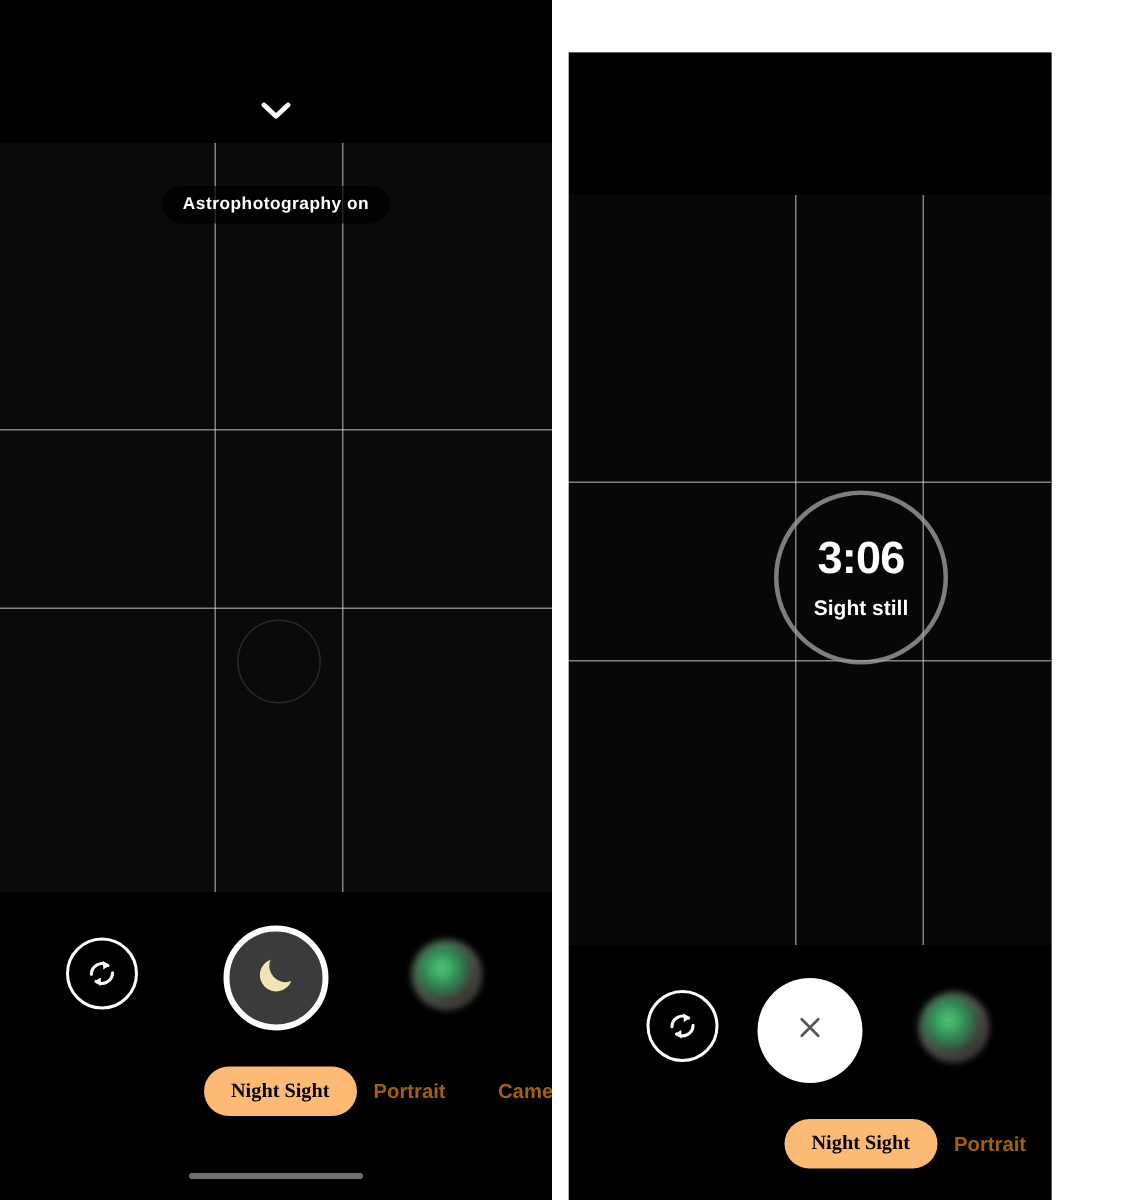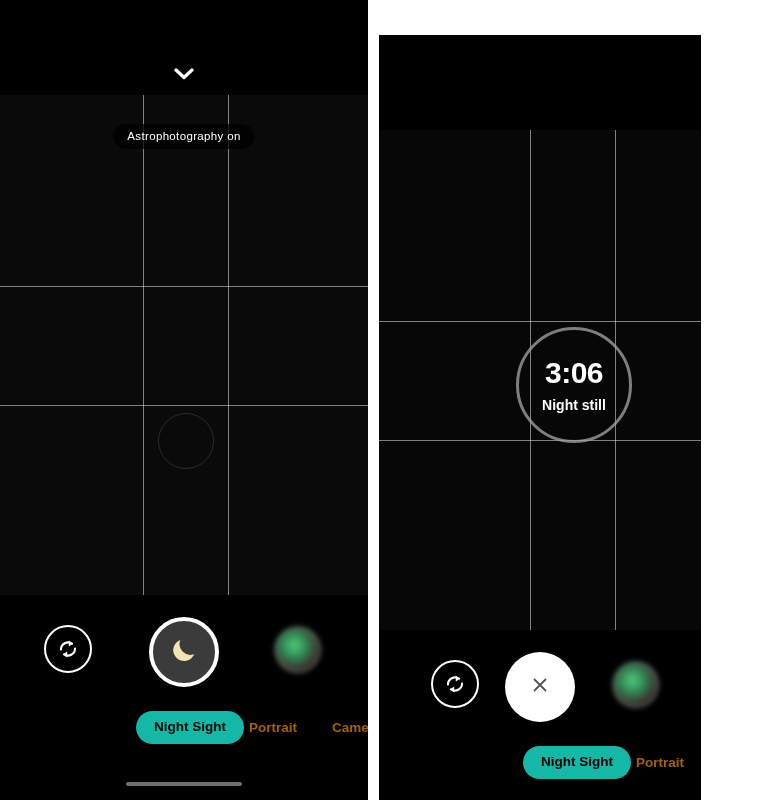--- a/index.html
+++ b/index.html
@@ -88,20 +88,21 @@
     top: 29px;
     transform: translateX(-50%);
     background: rgba(0,0,0,0.72);
     color: #ffffff;
     font-size: 11.5px;
     letter-spacing: 0.35px;
     padding: 6px 14px 7px 14px;
     border-radius: 20px;
     white-space: nowrap;
     z-index: 5;
+    font-weight: bold;
   }
 
   
   .idle-ring {
     position: absolute;
     left: 185px;
     top: 345px;
     width: 54px;
     height: 54px;
     margin-left: -27px;
@@ -229,24 +230,25 @@
     white-space: nowrap;
   }
   .mode {
     position: absolute;
     color: #a16207;
     font-size: 13.5px;
     font-weight: bold;
     line-height: 1;
   }
   .mode.active {
-    background: #14b8a6;
+    background: #fdba74;
     color: #000000;
     border-radius: 18px;
     padding: 9px 18px 10px 18px;
+    font-family: Liberation Serif, serif;
   }
 
   
   .home-ind {
     position: absolute;
     left: 50%;
     bottom: 14px;
     transform: translateX(-50%);
     width: 116px;
     height: 4px;
@@ -329,21 +331,21 @@
     <div class="top-bar"></div>
 
     <div class="viewfinder rt">
       <div class="grid-v" style="left:151px;"></div>
       <div class="grid-v" style="left:236px;"></div>
       <div class="grid-h" style="top:191px;"></div>
       <div class="grid-h" style="top:310px;"></div>
 
       <div class="timer-ring">
         <div class="timer-value">3:06</div>
-        <div class="timer-sub">Night still</div>
+        <div class="timer-sub">Sight still</div>
       </div>
     </div>
 
     <div class="bottom-bar">
       <div class="controls-row">
 
         <div class="flip-btn">
           <svg width="26" height="26" viewBox="0 0 24 24" aria-hidden="true">
             <path d="M5.5 12.4a6.5 6.5 0 0 1 10.2-5.3" stroke="#ffffff" stroke-width="1.9" fill="none" stroke-linecap="round"></path>
             <path d="M18.5 11.6a6.5 6.5 0 0 1-10.2 5.3" stroke="#ffffff" stroke-width="1.9" fill="none" stroke-linecap="round"></path>

